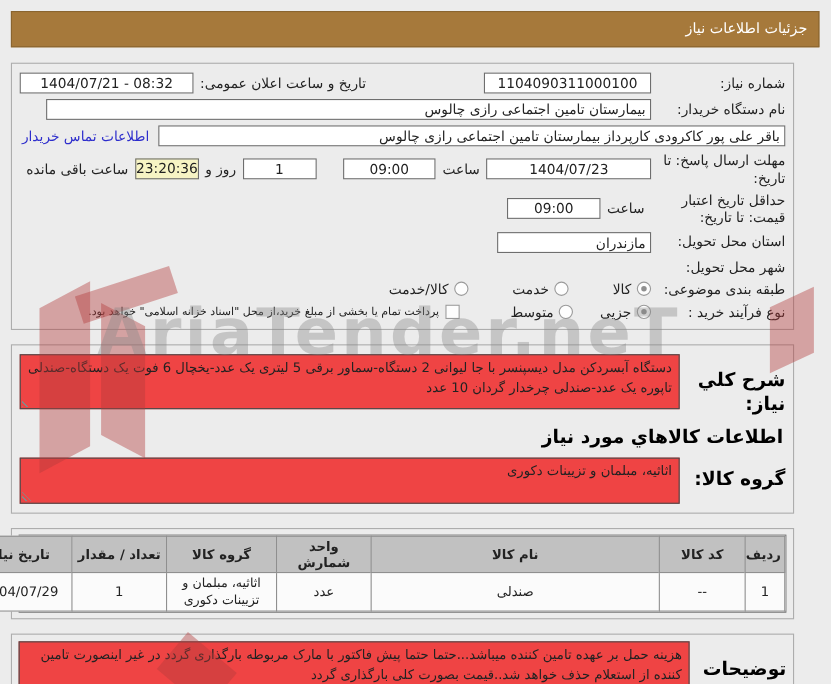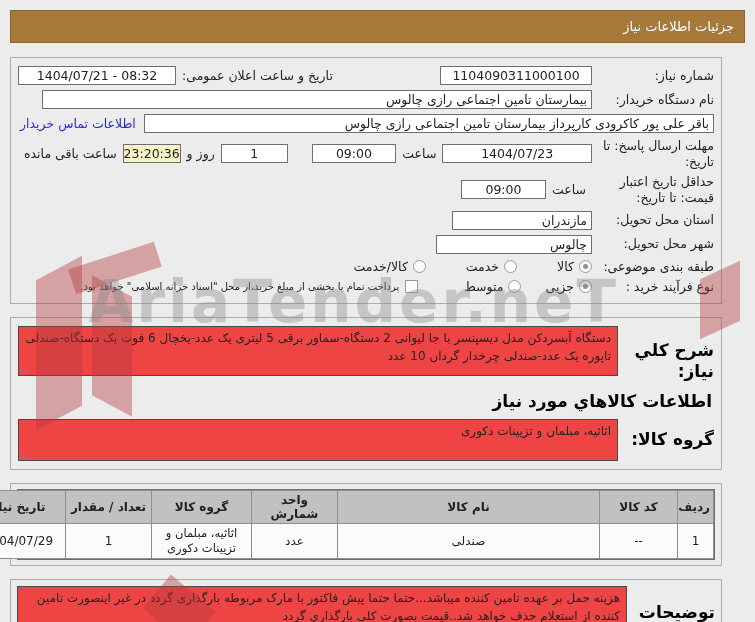--- a/index.html
+++ b/index.html
@@ -132,23 +132,20 @@
 
     <div class="row">
       <span class="lbl">استان محل تحویل:</span>
       <span class="inp" style="width:140px">
           <span>مازندران</span>
         </span>
     </div>
 
     <div class="row">
       <span class="lbl">شهر محل تحویل:</span>
-      <span class="inp" style="width:156px">
-          <span>چالوس</span>
-        </span>
     </div>
 
     <div class="row">
       <span class="lbl">طبقه بندی موضوعی:</span>
       <span class="opt" style="margin-left:40px">
         <span class="radio on"></span>
         <span>کالا</span>
       </span>
       <span class="opt" style="margin-left:40px">
         <span class="radio"></span>

